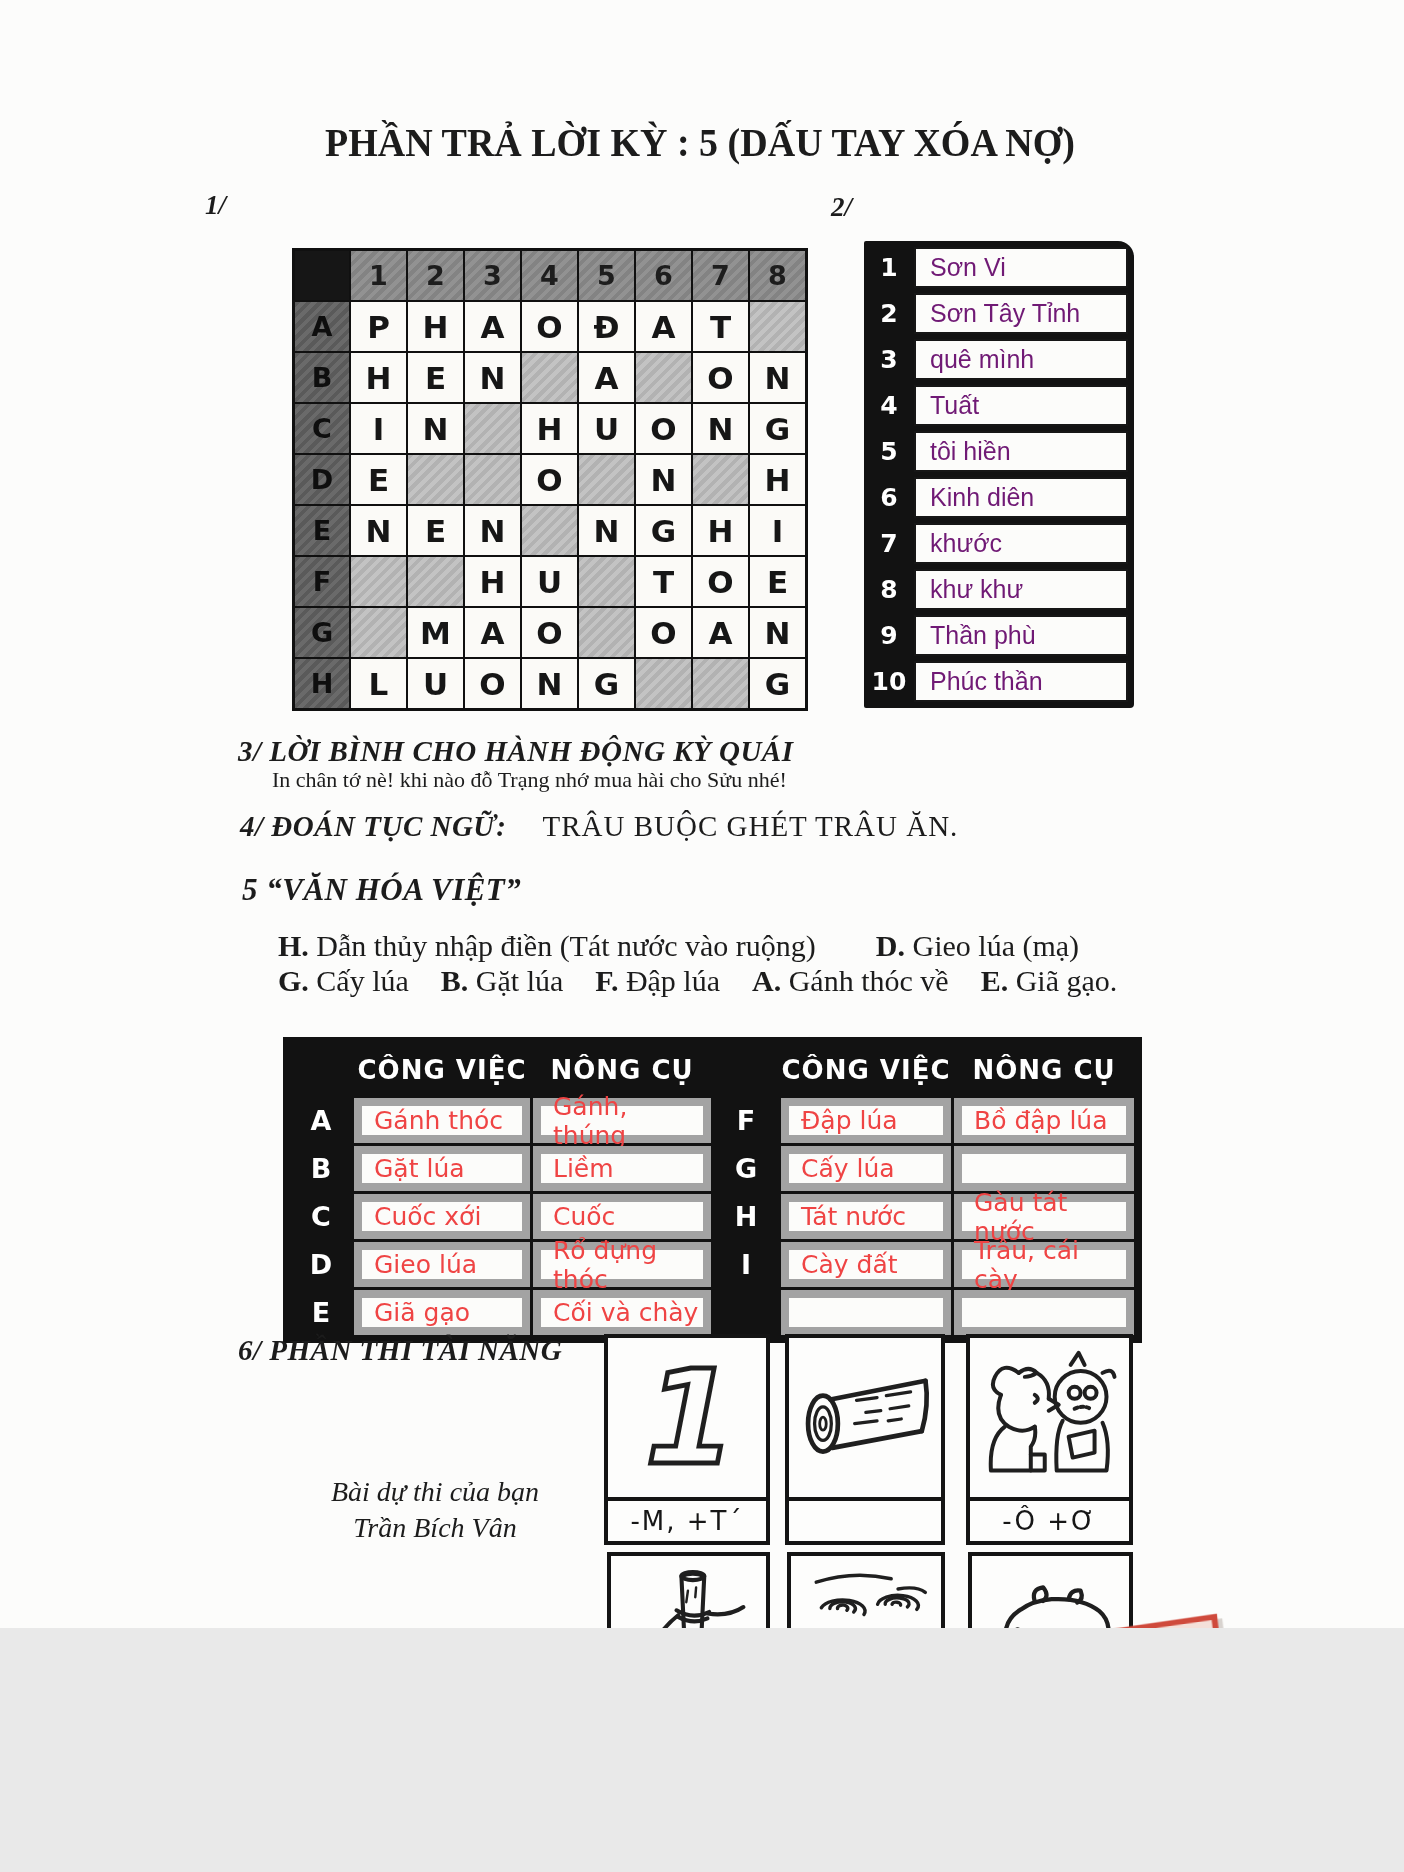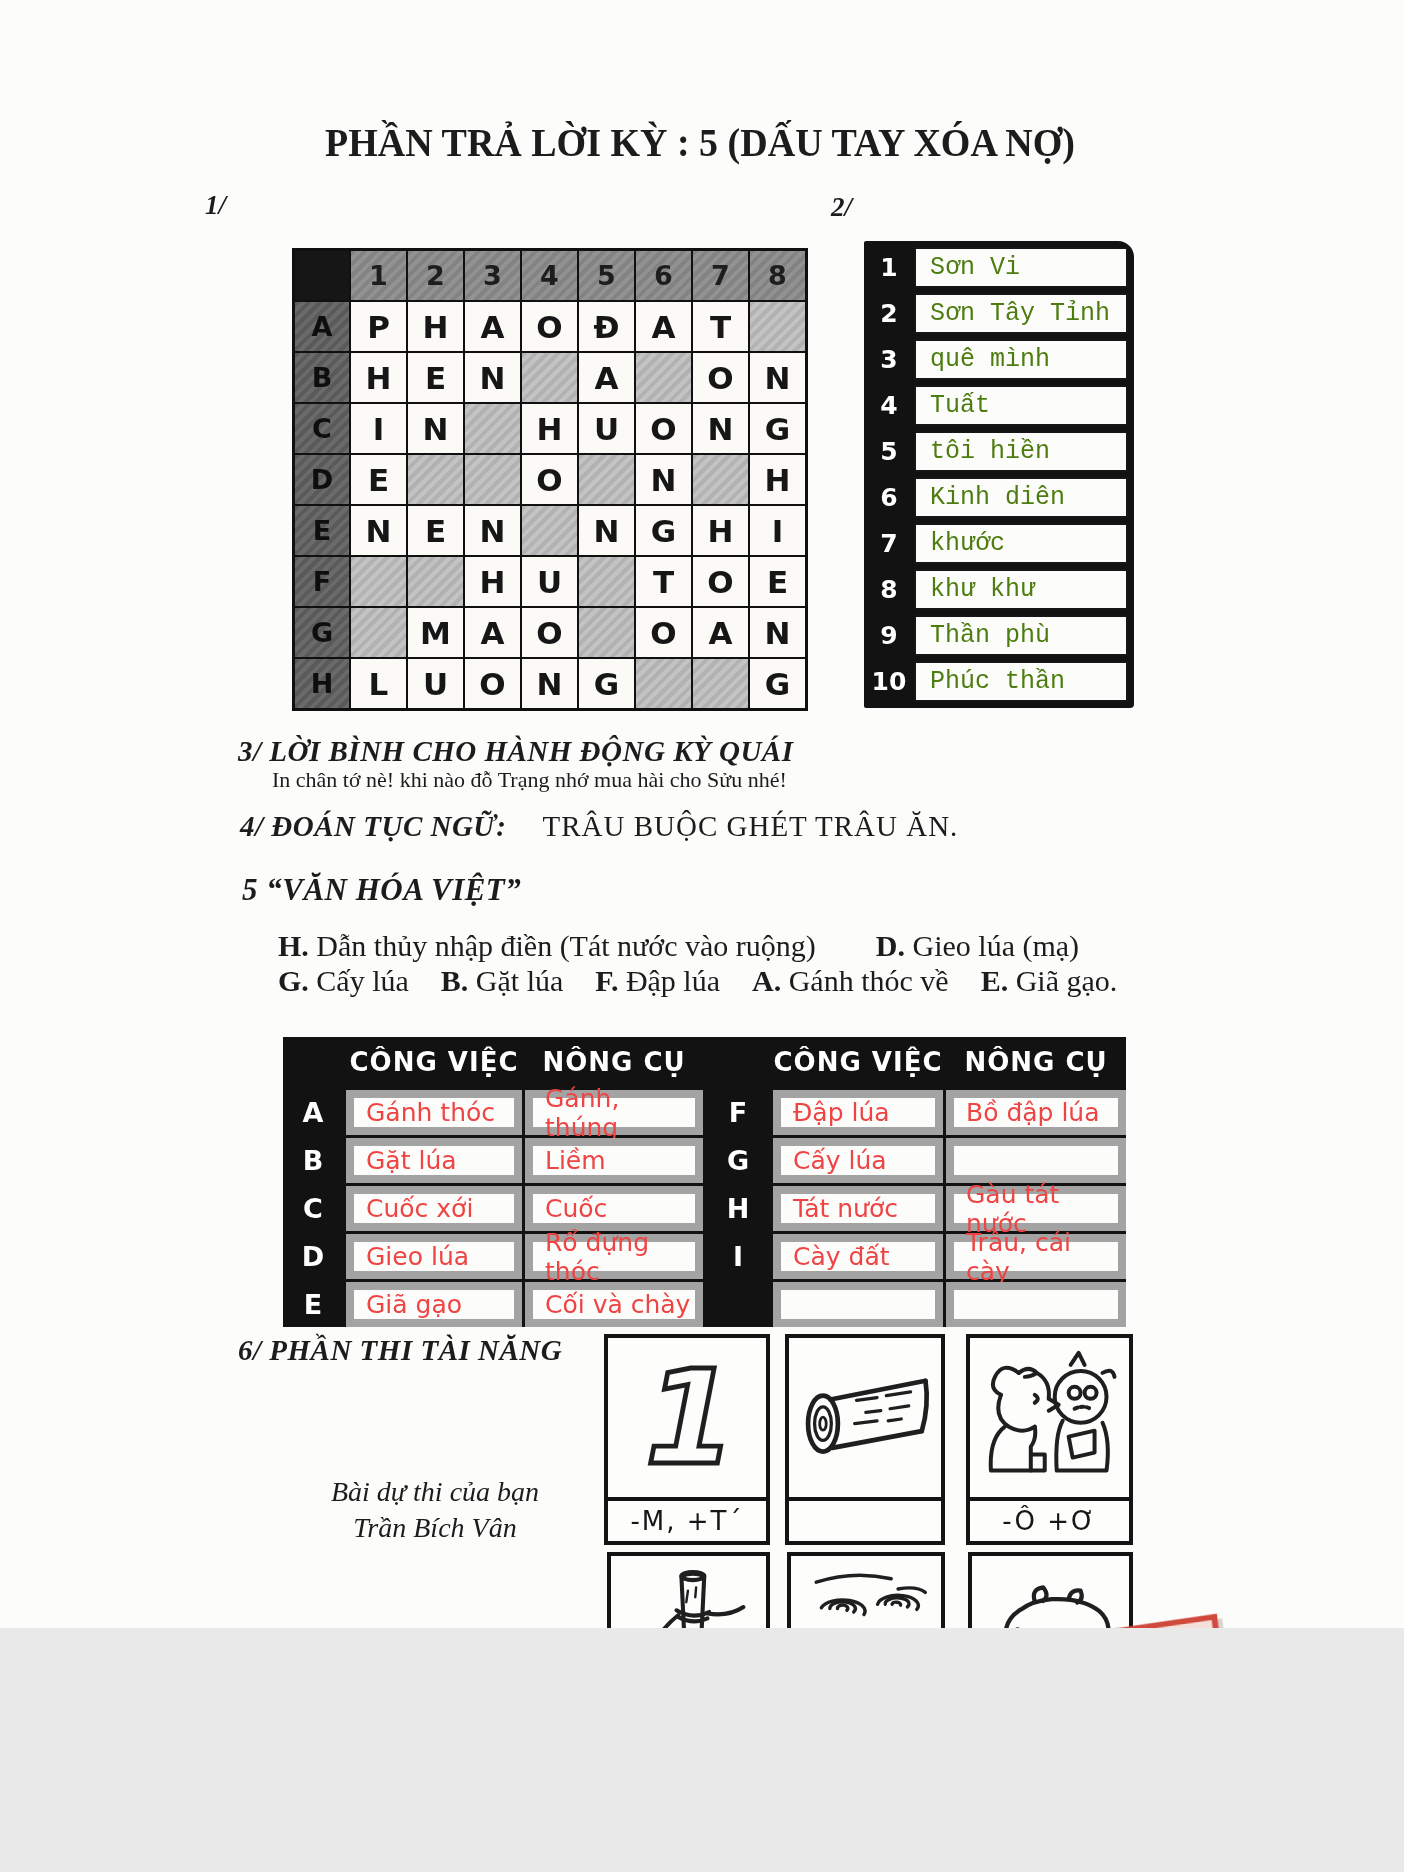--- a/index.html
+++ b/index.html
@@ -27,37 +27,37 @@
   .xw-shaded{background:repeating-linear-gradient(135deg,#b2b2b2 0 4px,#c3c3c3 4px 8px);}
 
   
   .answers{left:864px;top:241px;background:#121212;padding:6px 6px 6px 0;
            border-radius:2px 16px 4px 2px;}
   .ans-row{display:flex;align-items:stretch;height:41px;margin-bottom:5px;}
   .ans-row:last-child{margin-bottom:0;}
   .ans-num{width:50px;display:flex;align-items:center;justify-content:center;color:#fff;
            font-family:"DejaVu Sans",sans-serif;font-weight:bold;font-size:25px;}
   .ans-box{width:196px;background:#fcfcfa;border:2px solid #161616;display:flex;align-items:center;
-           padding-left:14px;font-family:Liberation Mono, monospace;font-size:25px;color:#4d7c0f;}
+           padding-left:14px;font-family:Liberation Sans, sans-serif;font-size:25px;color:#701a75;}
 
   
   .h-it{font-style:italic;font-weight:bold;font-size:29px;letter-spacing:0.5px;white-space:nowrap;}
   .body-serif{font-size:22px;white-space:nowrap;}
   .caps-serif{font-size:29px;letter-spacing:1px;white-space:nowrap;}
   .s4line{display:flex;align-items:baseline;white-space:nowrap;}
   .s5line{display:flex;align-items:baseline;white-space:nowrap;font-size:30px;}
   .sub-head{display:inline-block;font-family:"DejaVu Sans","Liberation Sans",sans-serif;
             font-style:italic;font-size:25px;text-decoration:underline;text-underline-offset:6px;
             transform:scaleX(0.93);transform-origin:left center;letter-spacing:-0.3px;white-space:nowrap;}
   .pair b{font-weight:bold;}
 
   
   .tbl{left:283px;top:1037px;display:grid;
        grid-template-columns:60px 176px 178px 64px 170px 180px;
-       grid-template-rows:50px repeat(5,45px);gap:3px;background:#121212;padding:0;}
+       grid-template-rows:50px repeat(5,45px);gap:3px;background:#121212;padding:8px;}
   .tbl div{display:flex;align-items:center;font-family:"DejaVu Sans","Liberation Sans",sans-serif;}
   .tbl-head{justify-content:center;color:#fff;font-weight:bold;font-size:26px;letter-spacing:1px;background:#121212;}
   .tbl-blank{background:#121212;}
   .tbl-label{justify-content:center;color:#fff;font-weight:bold;font-size:27px;background:#121212;}
   .tbl-cell{background:#fcfcfa;border:8px solid #a3a3a3;padding-left:12px;font-size:25px;color:#ef4444;}
 
   
   .panel{border:4px solid #141414;background:#fdfdfc;display:flex;flex-direction:column;box-sizing:border-box;}
   .panel-art{flex:1;display:flex;align-items:center;justify-content:center;overflow:hidden;}
   .panel-cap{height:40px;border-top:4px solid #141414;display:flex;align-items:center;justify-content:center;

